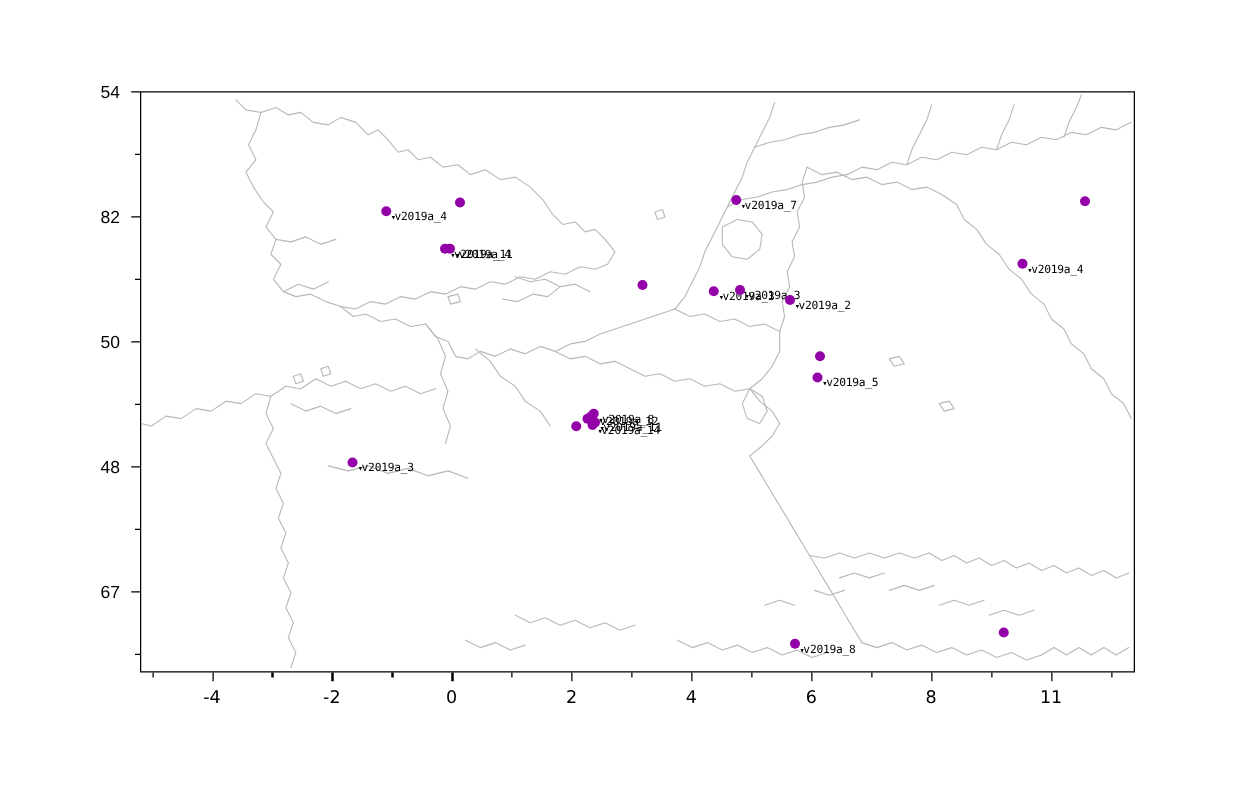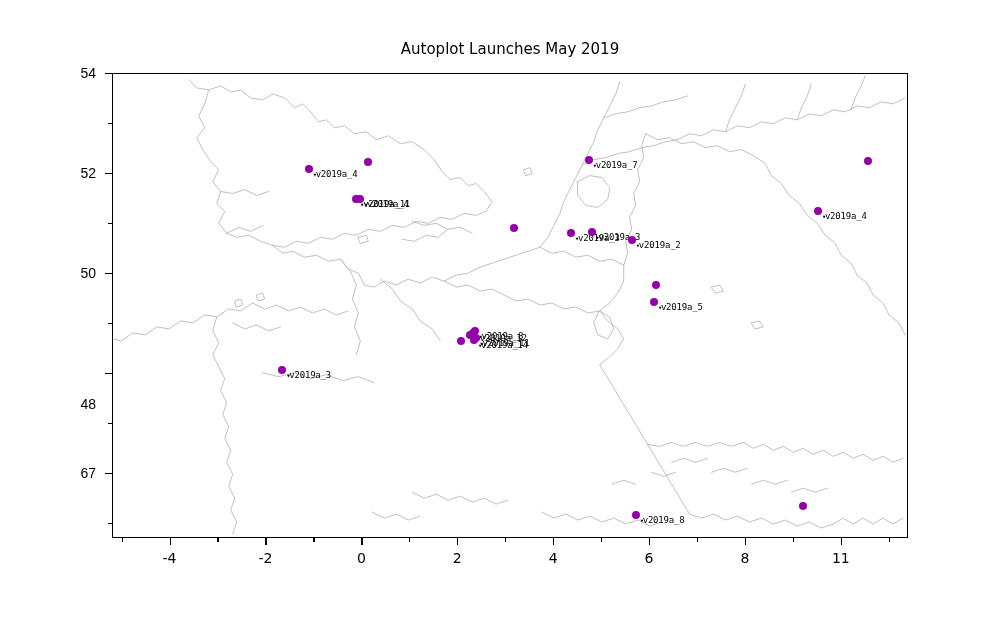--- a/index.html
+++ b/index.html
@@ -109,21 +109,20 @@
     transform: translateY(-50%);
     text-align: right;
     font-family: Liberation Sans, sans-serif;
   }
 </style>
 </head>
 <body>
 
 <div id="figure">
 
-  <div id="chart-title">Autoplot Launches May 2019</div>
 
   <div id="plot-area">
 
     <svg id="map-svg" viewBox="0 0 796 465" preserveAspectRatio="none">
       <g fill="none" stroke="#b8b8b8" stroke-width="0.9" stroke-linejoin="round" stroke-linecap="round">
 
         <path d="M76 6 L84 14 L96 16 L108 12 L118 18 L128 16 L138 24 L150 26 L160 20 L172 24 L182 34 L190 30 L198 38"></path>
         <path d="M96 16 L92 30 L86 42 L92 54 L84 64 L90 76"></path>
 
         <path d="M198 38 L206 48 L214 46 L222 54 L232 52 L242 60 L254 58 L264 66 L276 62 L288 70 L300 68 L312 76
@@ -335,25 +334,25 @@
       <div class="tick-x" style="left: 313.398px; top: 538px; height: 4px;"></div>
       <div class="tick-x" style="left: 409.301px; top: 538px; height: 4px;"></div>
       <div class="tick-x" style="left: 505.205px; top: 538px; height: 4px;"></div>
       <div class="tick-x" style="left: 601.108px; top: 538px; height: 4px;"></div>
       <div class="tick-x" style="left: 697.012px; top: 538px; height: 4px;"></div>
       <div class="tick-x" style="left: 792.916px; top: 538px; height: 4px;"></div>
       <div class="tick-x" style="left: 888.819px; top: 538px; height: 4px;"></div>
       <div class="tick-y" style="left: 105px; top: 73px; width: 7px;"></div>
       <div class="ticklabel-y" style="left: 52px; top: 73px; width: 44px;">54</div>
       <div class="tick-y" style="left: 105px; top: 173px; width: 7px;"></div>
-      <div class="ticklabel-y" style="left: 52px; top: 173px; width: 44px;">52</div>
+      <div class="ticklabel-y" style="left: 52px; top: 173px; width: 44px;">82</div>
       <div class="tick-y" style="left: 105px; top: 273px; width: 7px;"></div>
       <div class="ticklabel-y" style="left: 52px; top: 273px; width: 44px;">50</div>
       <div class="tick-y" style="left: 105px; top: 373px; width: 7px;"></div>
-      <div class="ticklabel-y" style="left: 52px; top: 373px; width: 44px; margin-top: 31px;">48</div>
+      <div class="ticklabel-y" style="left: 52px; top: 373px; width: 44px;">48</div>
       <div class="tick-y" style="left: 105px; top: 473px; width: 7px;"></div>
       <div class="ticklabel-y" style="left: 52px; top: 473px; width: 44px;">67</div>
       <div class="tick-y" style="left: 108px; top: 123px; width: 4px;"></div>
       <div class="tick-y" style="left: 108px; top: 223px; width: 4px;"></div>
       <div class="tick-y" style="left: 108px; top: 323px; width: 4px;"></div>
       <div class="tick-y" style="left: 108px; top: 423px; width: 4px;"></div>
       <div class="tick-y" style="left: 108px; top: 523px; width: 4px;"></div>
     </div>
 
 </div>

